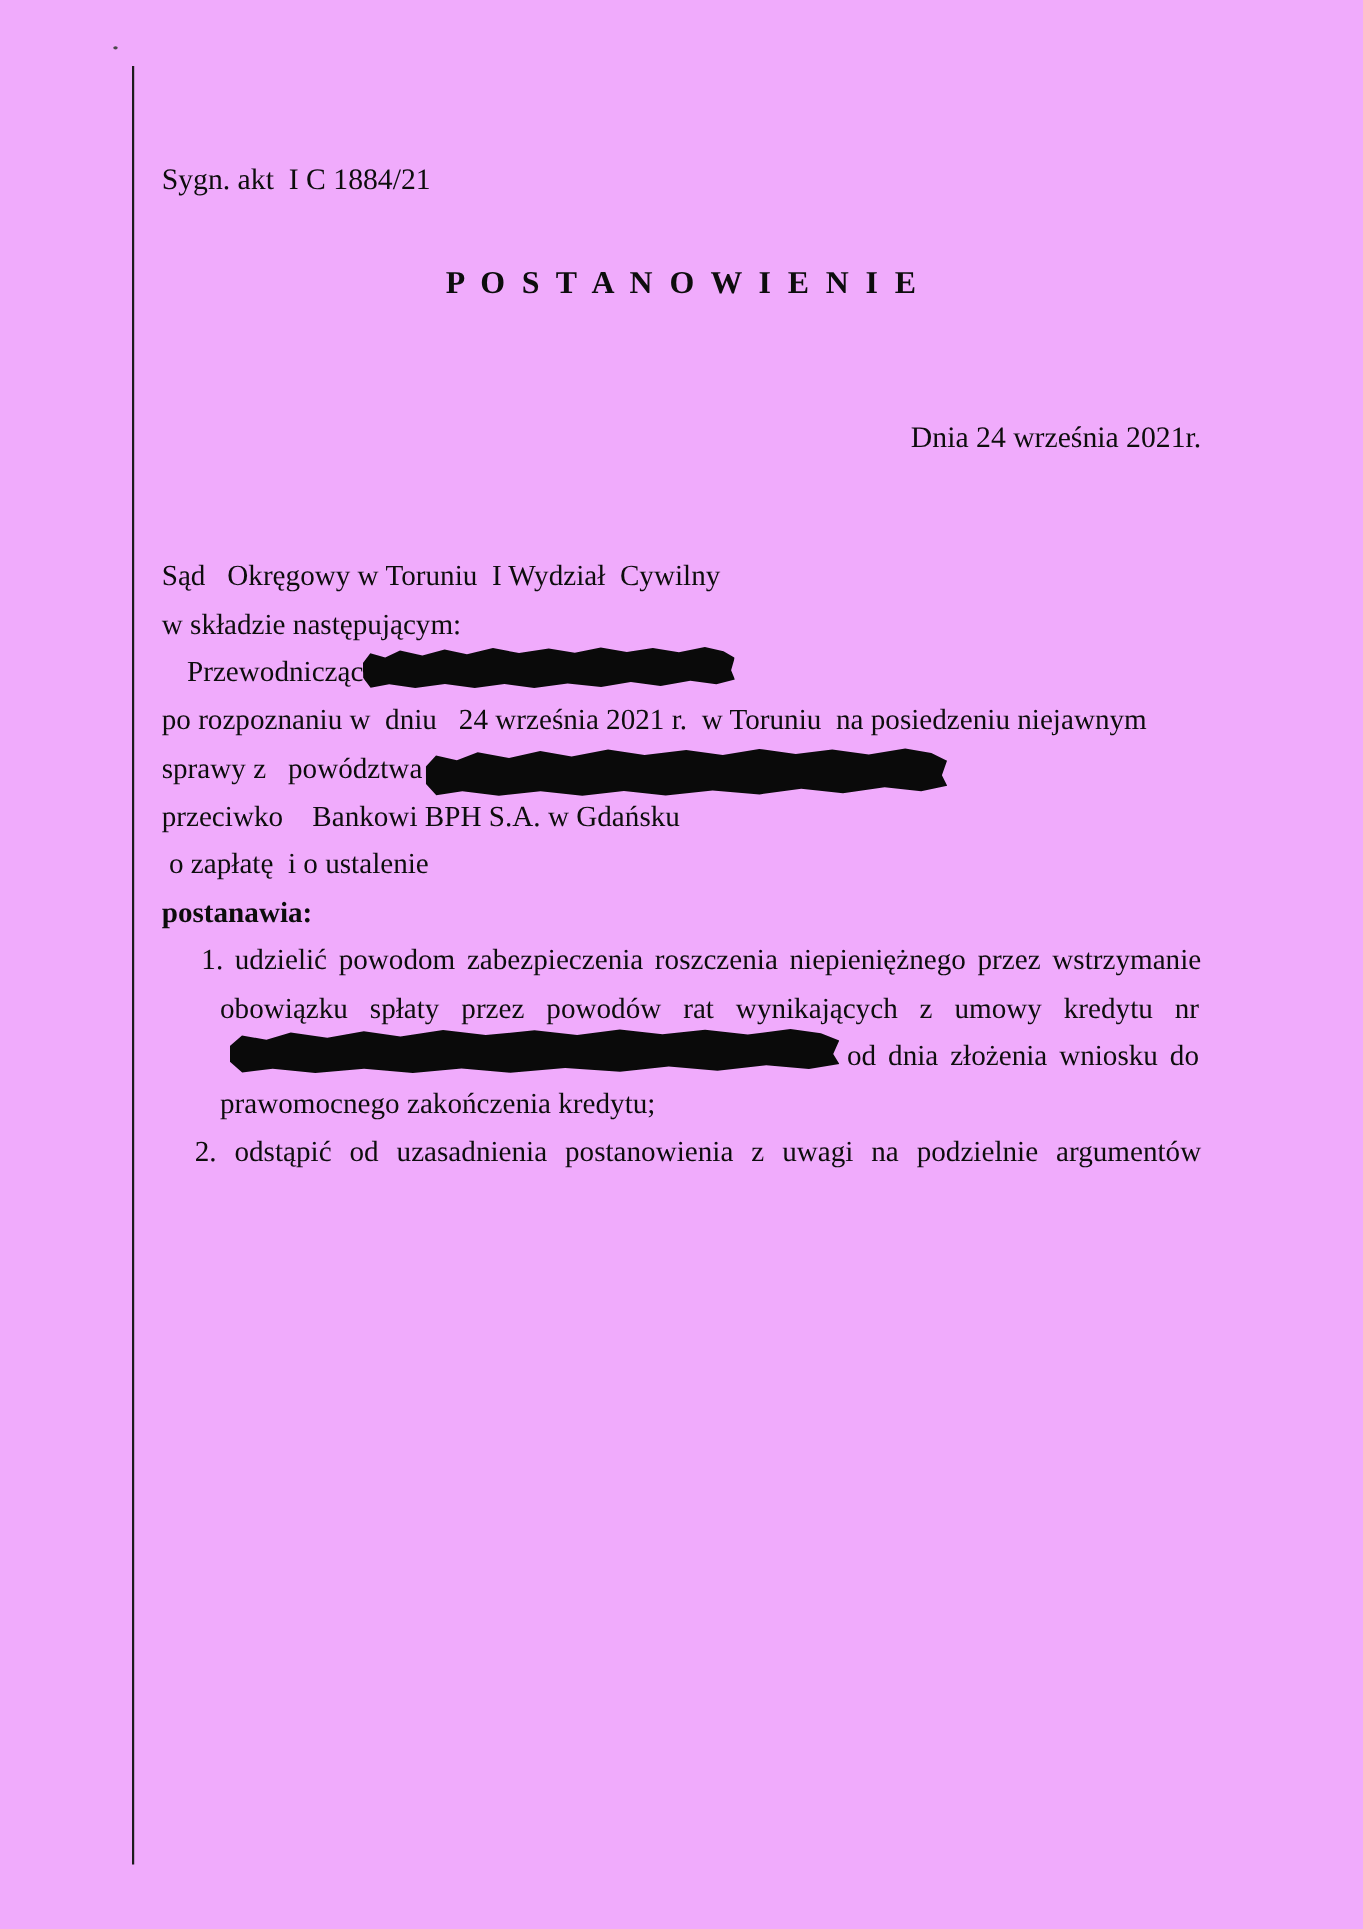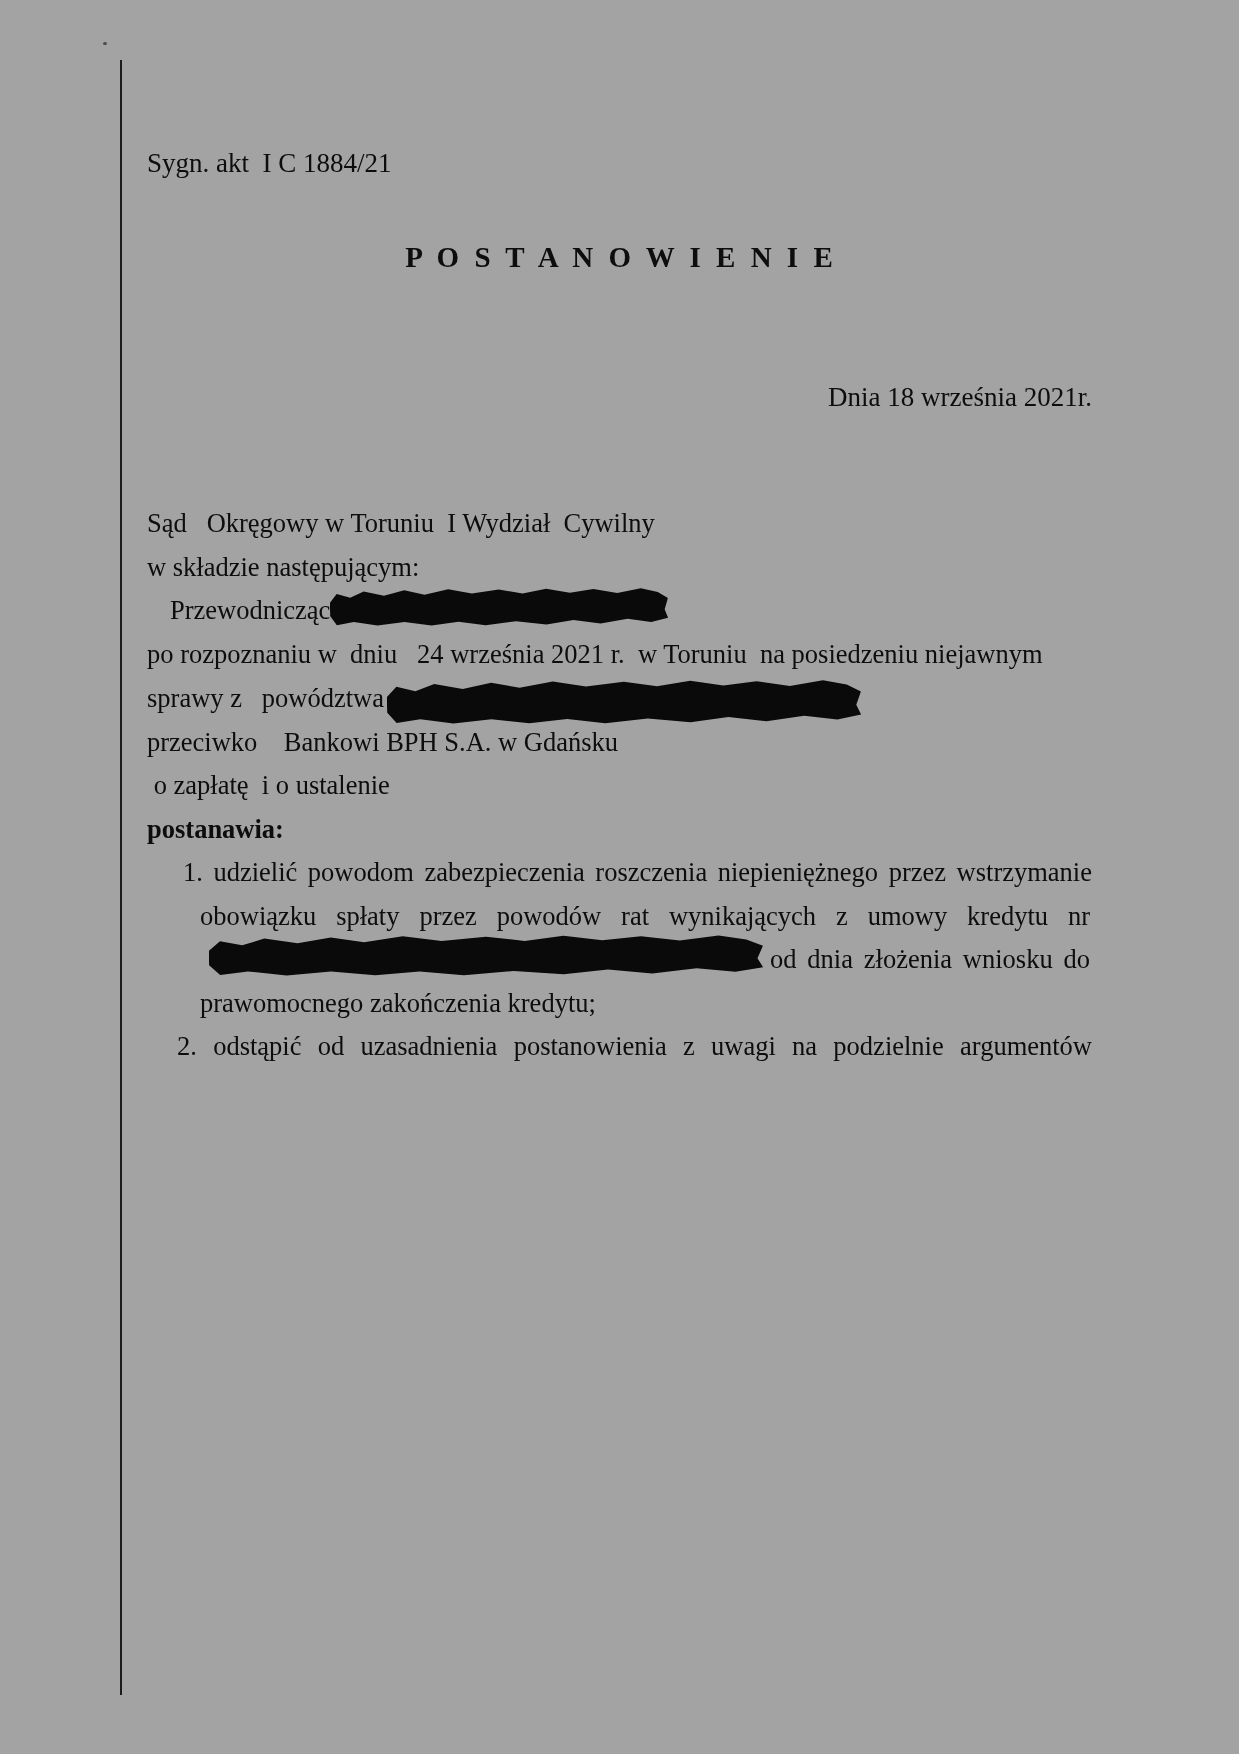--- a/index.html
+++ b/index.html
@@ -4,21 +4,21 @@
 <style>
   html, body {
     margin: 0;
     padding: 0;
     background: #ffffff;
   }
   .page {
     position: relative;
     width: 1239px;
     height: 1754px;
-    background: #a3a3a3;
+    background: #f0abfc;
     font-family: "Liberation Serif", "DejaVu Serif", serif;
     color: #0d0d0d;
     overflow: hidden;
   }
   .margin-rule {
     position: absolute;
     left: 120px;
     top: 60px;
     width: 2px;
     height: 1635px;
@@ -82,21 +82,21 @@
 
 <div class="page">
 
   <div class="margin-rule"></div>
   <div class="speck"></div>
 
   <div class="line case-number" style="left:147px; top:146px;">Sygn. akt  I C 1884/21</div>
 
   <div class="line doc-title" style="left:147px; top:238px; width:945px;">P O S T A N O W I E N I E</div>
 
-  <div class="line date-line" style="left:147px; top:379px; width:945px;">Dnia 18 września 2021r.</div>
+  <div class="line date-line" style="left:147px; top:379px; width:945px;">Dnia 24 września 2021r.</div>
 
   <div class="line" style="left:147px; top:505px;">Sąd   Okręgowy w Toruniu  I Wydział  Cywilny</div>
 
   <div class="line" style="left:147px; top:549px;">w składzie następującym:</div>
 
   <div class="line" style="left:147px; top:592px;margin-left:23px;">Przewodnicząca</div>
   <div class="redaction" style="left:330px; top:588px; width:338px; height:38px; --rot:-0.5deg;"></div>
 
   <div class="line" style="left:147px; top:636px;">po rozpoznaniu w  dniu   24 września 2021 r.  w Toruniu  na posiedzeniu niejawnym</div>
 

